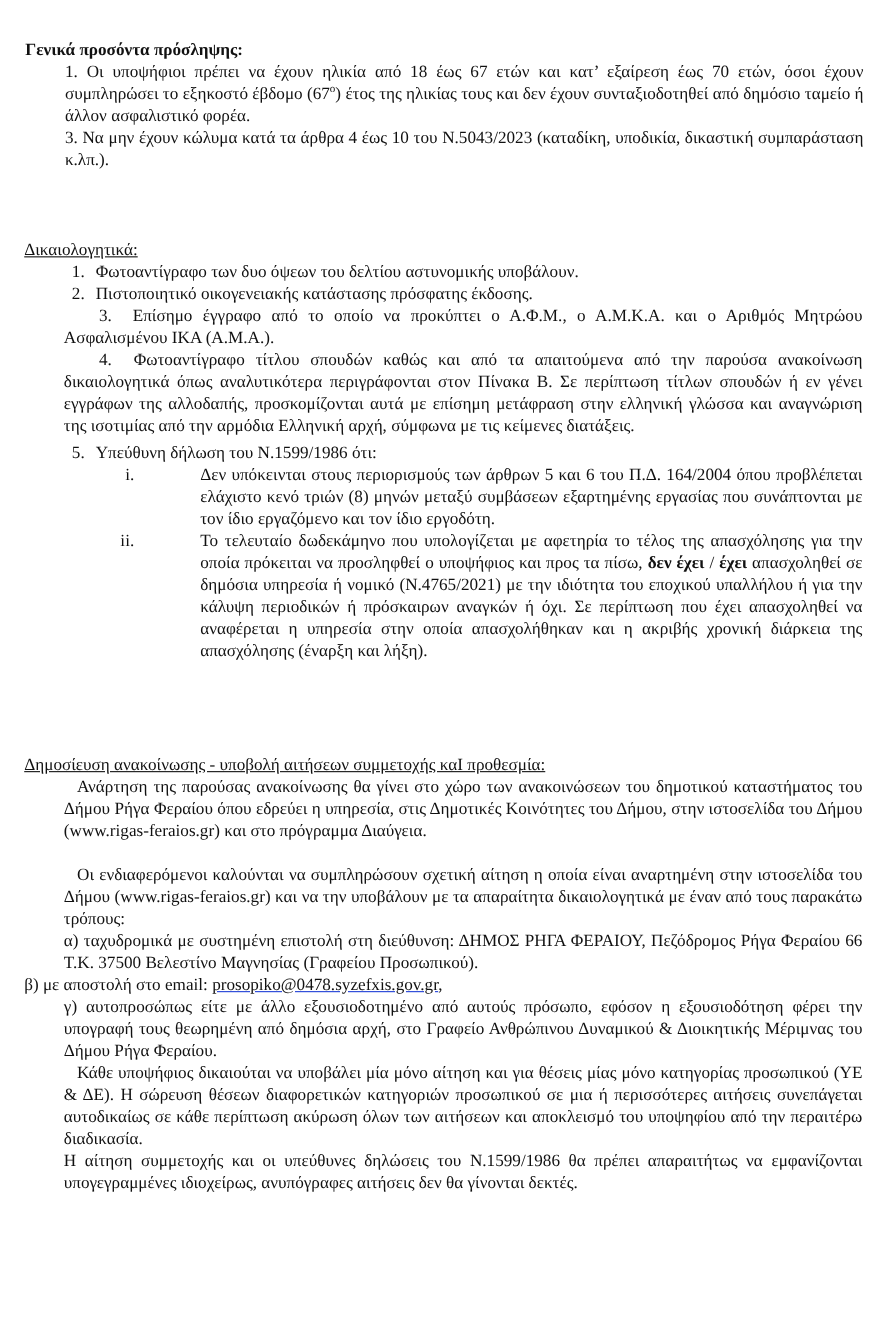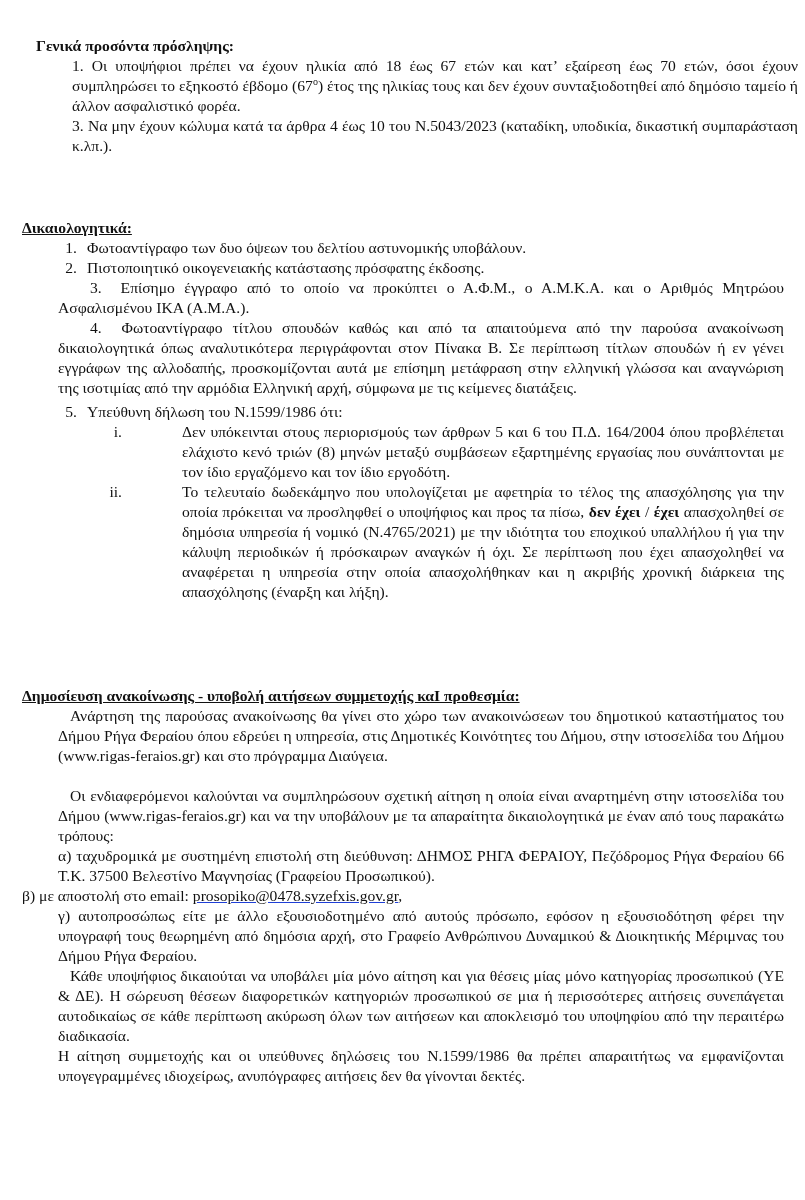--- a/index.html
+++ b/index.html
@@ -5,22 +5,22 @@
   html, body { margin: 0; padding: 0; background: #ffffff; }
   body { width: 805px; height: 1200px; overflow: hidden; position: relative; }
   .page {
     position: absolute; left: 22px; top: 0; width: 762px;
     font-family: "Liberation Serif", "DejaVu Serif", serif;
     font-size: 15.6px; line-height: 20px; color: #111;
   }
   p { margin: 0; }
   .justify { text-align: justify; text-align-last: left; margin-left: 36px; }
   .h { font-weight: bold; }
-  .h-u { font-weight: bold; text-decoration: underline; }
-  .s1 { position: absolute; top: 36px; left: 14px; width: 100%; }
+  .h-u { font-weight: normal; text-decoration: underline; }
+  .s1 { position: absolute; top: 36px; left: 1px; width: 100%; }
   .s2 { position: absolute; top: 218px; left: 0; width: 100%; }
   .s3 { position: absolute; top: 686px; left: 0; width: 100%; }
   .numitem { display: flex; }
   .numitem .n { width: 55px; text-align: right; padding-right: 10px; flex: none; }
   .para-indent { text-indent: 32px; }
   .roman { display: flex; }
   .roman .n { width: 100px; text-align: right; padding-right: 24px; flex: none; }
   .roman .t { flex: 1; }
   .gap { height: 20px; }
   .indent-sm { text-indent: 12px; }

